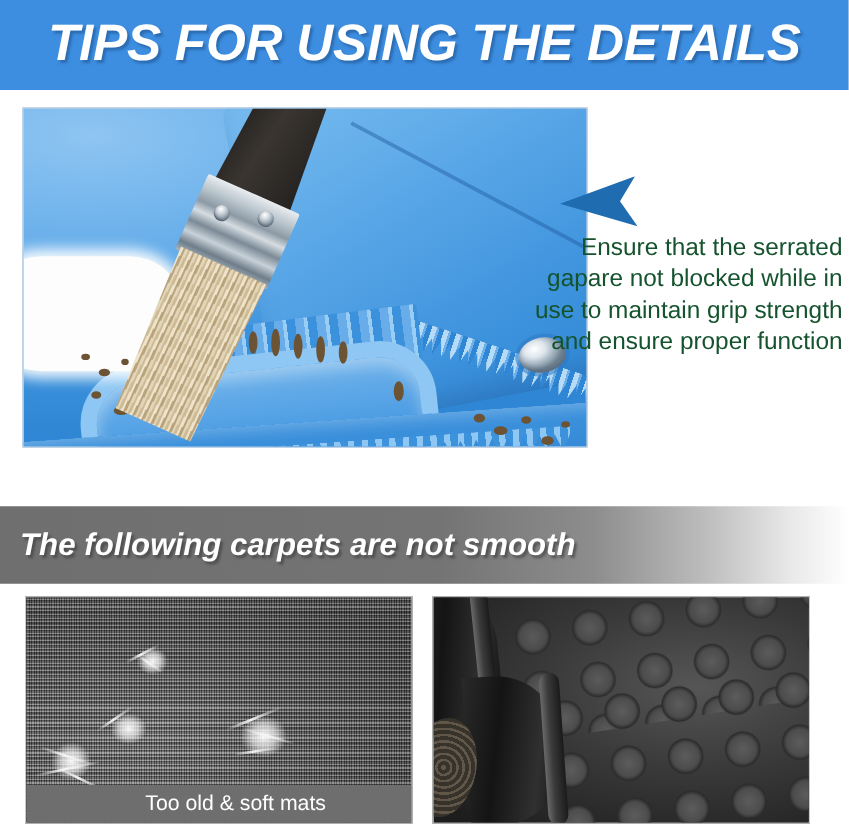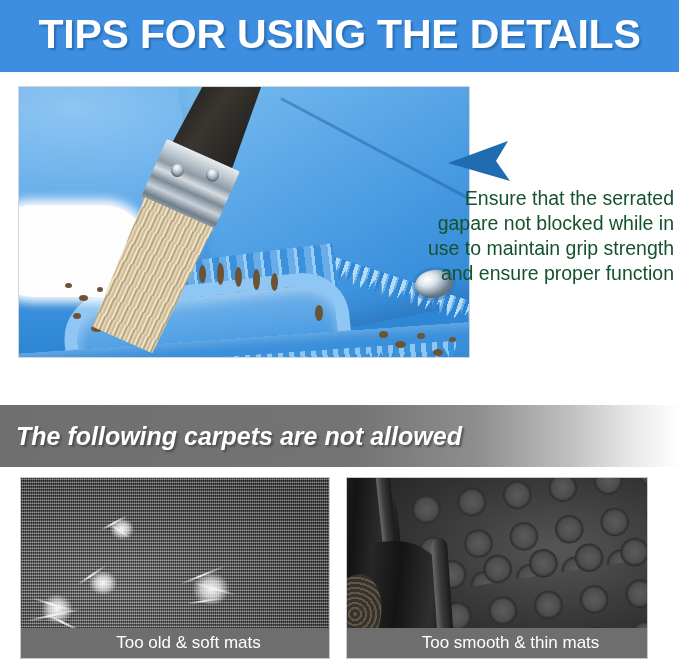--- a/index.html
+++ b/index.html
@@ -29,20 +29,21 @@
     position: absolute;
     left: 0;
     top: 0;
     width: 679px;
     height: 72px;
     display: flex;
     align-items: center;
     justify-content: center;
     font-size: 41px;
     font-weight: bold;
+    font-style: italic;
     letter-spacing: -0.2px;
     color: #ffffff;
     white-space: nowrap;
     text-shadow: 2px 2px 2px rgba(30,80,140,0.55);
     padding-bottom: 3px;
     box-sizing: border-box;
   }
 
   
   .photo-main {
@@ -433,21 +434,21 @@
 
 <div class="callout-arrow">
   <svg width="68" height="42" viewBox="0 0 68 42">
     <polygon points="2,22 62,0 50,20 64,40" fill="#1f6cb0"></polygon>
   </svg>
 </div>
 
 <div class="callout-text">Ensure that the serrated gapare not blocked while in use to maintain grip strength and ensure proper function</div>
 
 <div class="gray-banner"></div>
-<div class="gray-banner-title">The following carpets are not allowed</div>
+<div class="gray-banner-title">The following carpets are not smooth</div>
 
 <div class="card card-left">
   <div class="carpet"></div>
   <div class="tuft" style="left:84px;  top:36px;  width:34px; height:30px;"></div>
   <div class="tuft" style="left:62px;  top:88px;  width:40px; height:34px;"></div>
   <div class="tuft" style="left:14px;  top:110px; width:44px; height:42px;"></div>
   <div class="tuft" style="left:164px; top:88px;  width:52px; height:46px;"></div>
   <div class="tuft-streak" style="left:78px;  top:44px;  width:30px; transform:rotate(-28deg);"></div>
   <div class="tuft-streak" style="left:86px;  top:52px;  width:26px; transform:rotate(34deg);"></div>
   <div class="tuft-streak" style="left:10px;  top:126px; width:46px; transform:rotate(18deg);"></div>
@@ -468,14 +469,13 @@
   <div class="coin-field" style="left:86px; top:64px; width:230px; height:118px; transform:rotate(-7deg);"></div>
 
   <div class="roll-front" style="left:-14px; top:-10px; width:66px; height:120px; border-radius:0 48px 48px 0; transform:rotate(-6deg);"></div>
   <div class="roll-edge" style="left:34px; top:-8px; width:14px; height:114px; border-radius:8px; transform:rotate(-6deg);"></div>
 
   <div class="roll-front" style="left:26px; top:62px; width:76px; height:120px; border-radius:0 52px 52px 0; transform:rotate(-4deg);"></div>
   <div class="roll-edge" style="left:88px; top:60px; width:16px; height:122px; border-radius:8px; transform:rotate(-4deg);"></div>
 
   <div class="roll-core" style="left:-18px; top:96px; width:52px; height:80px; border-radius:50%; transform:rotate(10deg); opacity:0.85;"></div>
 
-  <div class="card-caption">Too smooth &amp; thin mats</div>
 </div>
 
 </body></html>

